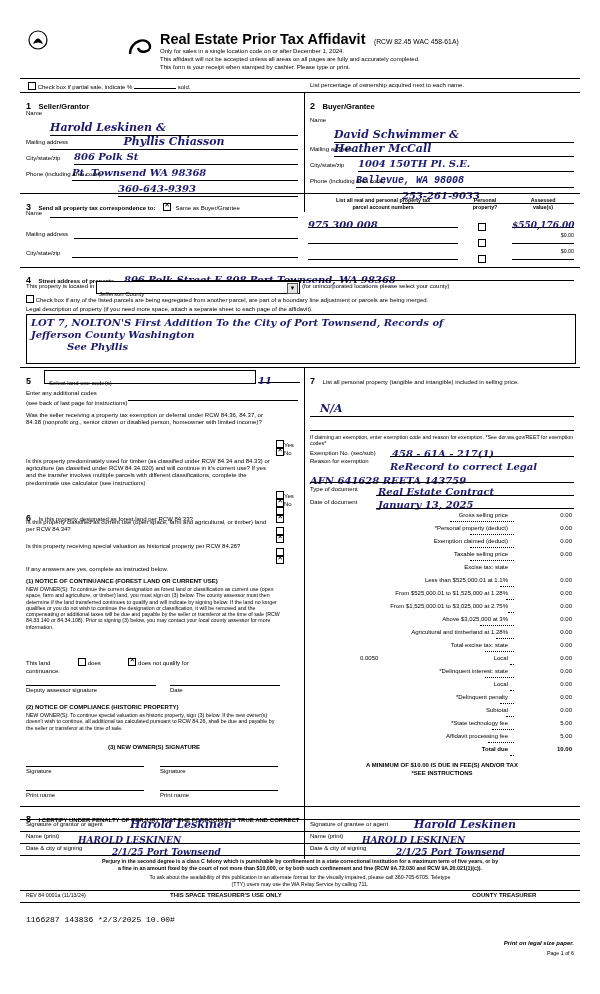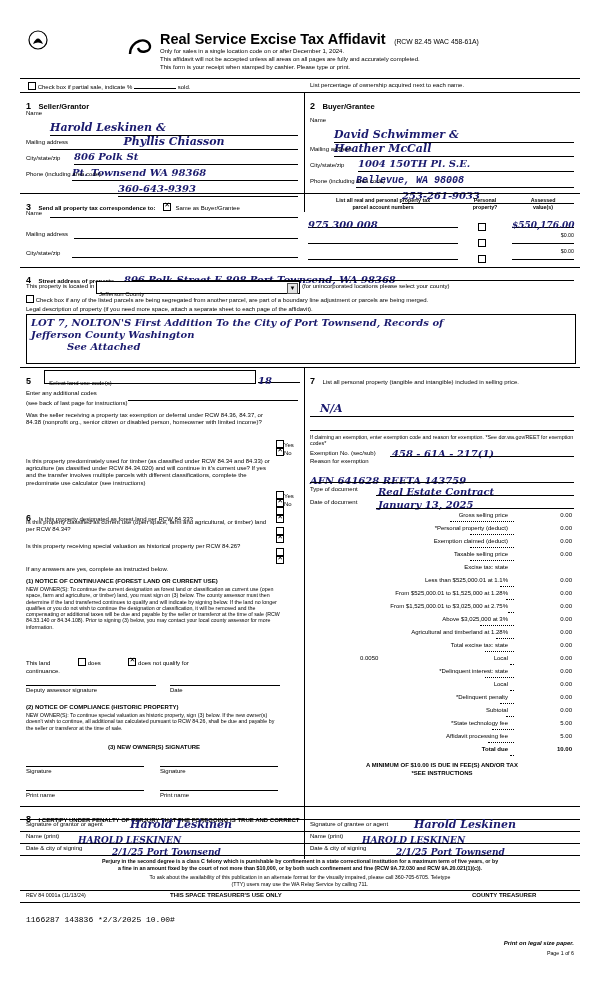--- a/index.html
+++ b/index.html
@@ -31,21 +31,21 @@
 
     <svg width="20" height="26" style="position:absolute;left:8px;top:12px;">
       <circle cx="10" cy="10" r="9" fill="none" stroke="#000" stroke-width="1.2"></circle>
       <path d="M5 14 Q10 3 15 14 Q10 11 5 14 Z" fill="#000"></path>
     </svg>
     <svg width="24" height="24" style="position:absolute;left:108px;top:16px;">
       <path d="M2 20 C2 6, 20 2, 22 12 C23 18, 12 20, 10 14" fill="none" stroke="#000" stroke-width="2.4"></path>
     </svg>
 
     <div class="row" style="left:140px;top:12px;width:420px;">
-      <span style="font-size:14.5px;font-weight:bold;">Real Service Excise Tax Affidavit</span>
+      <span style="font-size:14.5px;font-weight:bold;">Real Estate Prior Tax Affidavit</span>
       <span class="sm" style="margin-left:4px;">(RCW 82.45 WAC 458-61A)</span>
     </div>
     <div class="row xs" style="left:140px;top:30px;width:420px;">Only for sales in a single location code on or after December 1, 2024.</div>
     <div class="row xs" style="left:140px;top:38px;width:420px;">This affidavit will not be accepted unless all areas on all pages are fully and accurately completed.</div>
     <div class="row xs" style="left:140px;top:46px;width:420px;">This form is your receipt when stamped by cashier. Please type or print.</div>
 
     <div class="hdrline" style="top:60px;"></div>
 
     <div class="row xs" style="left:8px;top:64px;width:270px;">
       <span class="box"></span>
@@ -171,34 +171,34 @@
 
     <div class="row xs" style="left:6px;top:277px;width:548px;">
       <span class="box"></span>
       <span>Check box if any of the listed parcels are being segregated from another parcel, are part of a boundary line adjustment or parcels are being merged.</span>
     </div>
     <div class="row xs" style="left:6px;top:288px;width:548px;">Legal description of property (if you need more space, attach a separate sheet to each page of the affidavit).</div>
 
     <div class="row" style="left:6px;top:296px;width:548px;height:48px;border:1px solid #000;">
       <div class="hand" style="font-size:10px;margin:2px 0 0 4px;">LOT 7, NOLTON'S First Addition To the City of Port Townsend, Records of</div>
       <div class="hand" style="font-size:10px;margin:1px 0 0 4px;">Jefferson County Washington</div>
-      <div class="hand" style="font-size:10px;margin:1px 0 0 40px;">See Attached</div>
+      <div class="hand" style="font-size:10px;margin:1px 0 0 40px;">See Phyllis</div>
     </div>
 
     <div class="hdrline" style="top:349px;"></div>
     <div class="gridline" style="left:284px;top:349px;width:1px;height:455px;"></div>
 
     <div class="row" style="left:6px;top:352px;">
       <span class="secnum">5</span>
     </div>
     <div class="row" style="left:24px;top:352px;width:210px;height:12px;border:1px solid #000;">
       <span class="xs" style="margin-left:4px;">Select land use code(s)</span>
     </div>
     <div class="row ln" style="left:238px;top:352px;width:42px;height:12px;">
-      <span class="hand" style="font-size:10px;">18</span>
+      <span class="hand" style="font-size:10px;">11</span>
     </div>
 
     <div class="row xs" style="left:6px;top:372px;">Enter any additional codes</div>
     <div class="row ln" style="left:108px;top:372px;width:170px;height:10px;"></div>
     <div class="row xs" style="left:6px;top:382px;">(see back of last page for instructions)</div>
 
     <div class="row xs" style="left:6px;top:394px;width:248px;">Was the seller receiving a property tax exemption or deferral under RCW 84.36, 84.37, or 84.38 (nonprofit org., senior citizen or disabled person, homeowner with limited income)?</div>
     <div class="row xs" style="left:256px;top:422px;"><span class="box"></span><span>Yes</span></div>
     <div class="row xs" style="left:256px;top:430px;"><span class="box boxchk"></span><span>No</span></div>
 
@@ -266,20 +266,23 @@
     <div class="gridline" style="left:290px;top:412px;width:264px;height:1px;"></div>
 
     <div class="row tiny" style="left:290px;top:416px;width:264px;">If claiming an exemption, enter exemption code and reason for exemption. *See dor.wa.gov/REET for exemption codes*</div>
     <div class="row xs" style="left:290px;top:432px;">Exemption No. (sec/sub)</div>
     <div class="row" style="left:372px;top:425px;width:182px;">
       <span class="hand" style="font-size:10px;">458 - 61A - 217(1)</span>
     </div>
     <div class="gridline" style="left:370px;top:438px;width:184px;height:1px;"></div>
 
     <div class="row xs" style="left:290px;top:440px;">Reason for exemption</div>
+    <div class="row" style="left:370px;top:438px;">
+      <span class="hand" style="font-size:10px;">ReRecord to correct Legal</span>
+    </div>
     <div class="row" style="left:290px;top:452px;">
       <span class="hand" style="font-size:10px;">AFN 641628  REETA 143759</span>
     </div>
     <div class="gridline" style="left:290px;top:464px;width:264px;height:1px;"></div>
 
     <div class="row xs" style="left:290px;top:468px;">Type of document</div>
     <div class="row" style="left:358px;top:463px;">
       <span class="hand" style="font-size:10px;">Real Estate Contract</span>
     </div>
     <div class="gridline" style="left:356px;top:477px;width:198px;height:1px;"></div>

